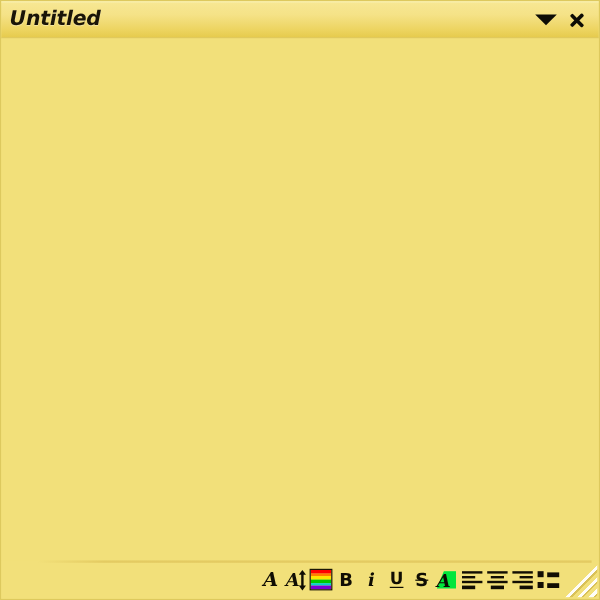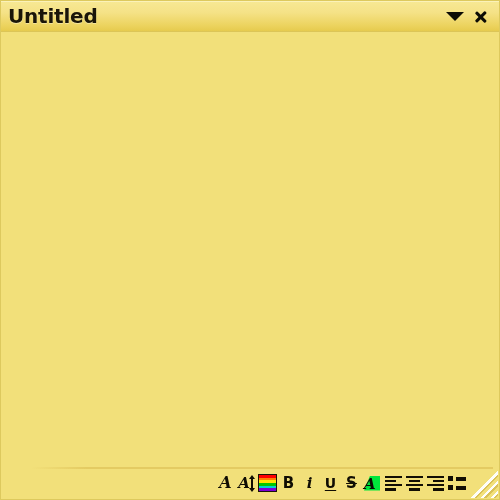--- a/index.html
+++ b/index.html
@@ -46,29 +46,30 @@
   .titlebar::before {
     content: "";
     position: absolute;
     left: 0; right: 0; top: 0;
     height: 1px;
     background: #fbf2b8;
   }
 
   .title-text {
     font-family: "DejaVu Sans", "Liberation Sans", sans-serif;
-    font-size: 20px;
+    font-size: 17px;
     font-weight: bold;
     color: #1a1508;
     letter-spacing: -0.2px;
     line-height: 1;
     flex: 1 1 auto;
     white-space: nowrap;
     overflow: hidden;
     text-shadow: 0 1px 0 rgba(255,255,255,0.35);
+    font-style: italic;
   }
 
   .title-buttons {
     flex: 0 0 auto;
     display: flex;
     align-items: center;
     gap: 6px;
     padding-right: 4px;
   }
   .tbtn {

